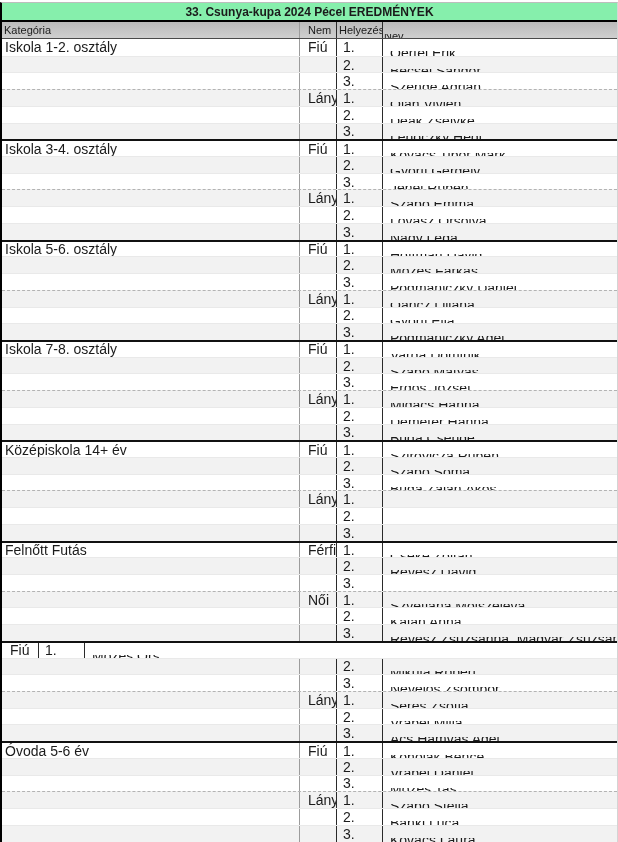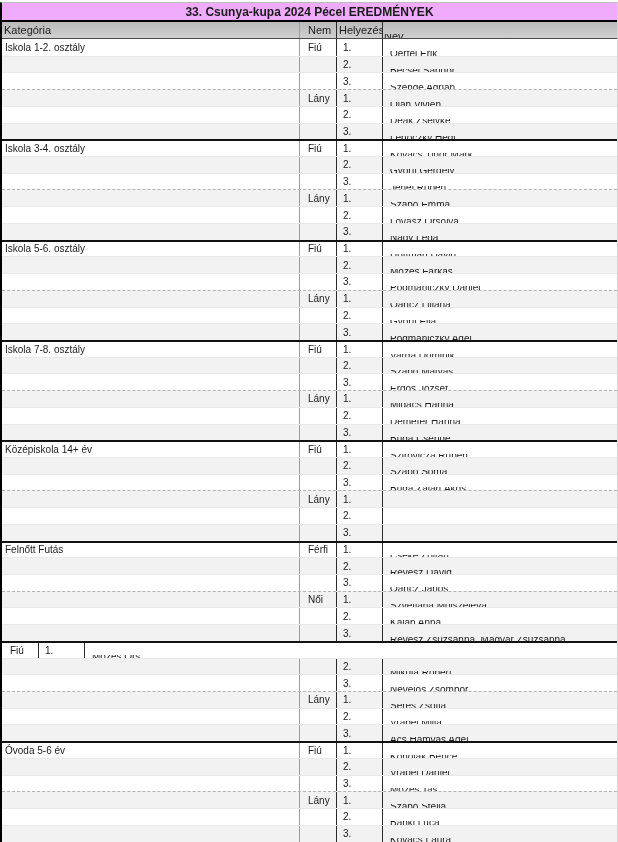--- a/index.html
+++ b/index.html
@@ -12,36 +12,36 @@
     margin-top:2px;
     border-top:1px solid #bdbdbd;
     border-left:2px solid #000;
     border-right:1px solid #d4d4d4;
     box-sizing:border-box;
   }
   .title-row {
     height:17px;
     display:flex; align-items:center; justify-content:center;
     font-size:12px; font-weight:bold;
-    background:#f0abfc;
+    background:#86efac;
   }
   .header-row {
     height:19px;
     display:flex;
     box-sizing:border-box;
     background:linear-gradient(#bababa, #cfcfcf);
     border-top:2px solid #000;
     border-bottom:1px solid #4a4a4a;
     font-size:11px;
   }
   .row {
     height:16.73px;
     display:flex;
     box-sizing:border-box;
-    font-size:10px;
+    font-size:14px;
   }
   .row.stripe { background:#f2f2f2; }
   .row.plain { border-top:1px solid #e9e9e9; }
   .row.group-start { border-top:1px dashed #b3b3b3; }
   .row.section-start { border-top:2px solid #111; }
   .cell {
     box-sizing:border-box;
     display:flex; align-items:center;
     overflow:hidden; white-space:nowrap;
   }
@@ -256,21 +256,20 @@
         <div class="row stripe plain">
           <div class="cell c-cat"></div>
           <div class="cell c-nem"></div>
           <div class="cell c-place">2.</div>
           <div class="cell c-name">Révész Dávid</div>
         </div>
         <div class="row plain">
           <div class="cell c-cat"></div>
           <div class="cell c-nem"></div>
           <div class="cell c-place">3.</div>
-          <div class="cell c-name">Oancz János</div>
         </div>
         <div class="row stripe group-start">
           <div class="cell c-cat"></div>
           <div class="cell c-nem">Női</div>
           <div class="cell c-place">1.</div>
           <div class="cell c-name">Szvetlana Mojszejeva</div>
         </div>
         <div class="row plain">
           <div class="cell c-cat"></div>
           <div class="cell c-nem"></div>

